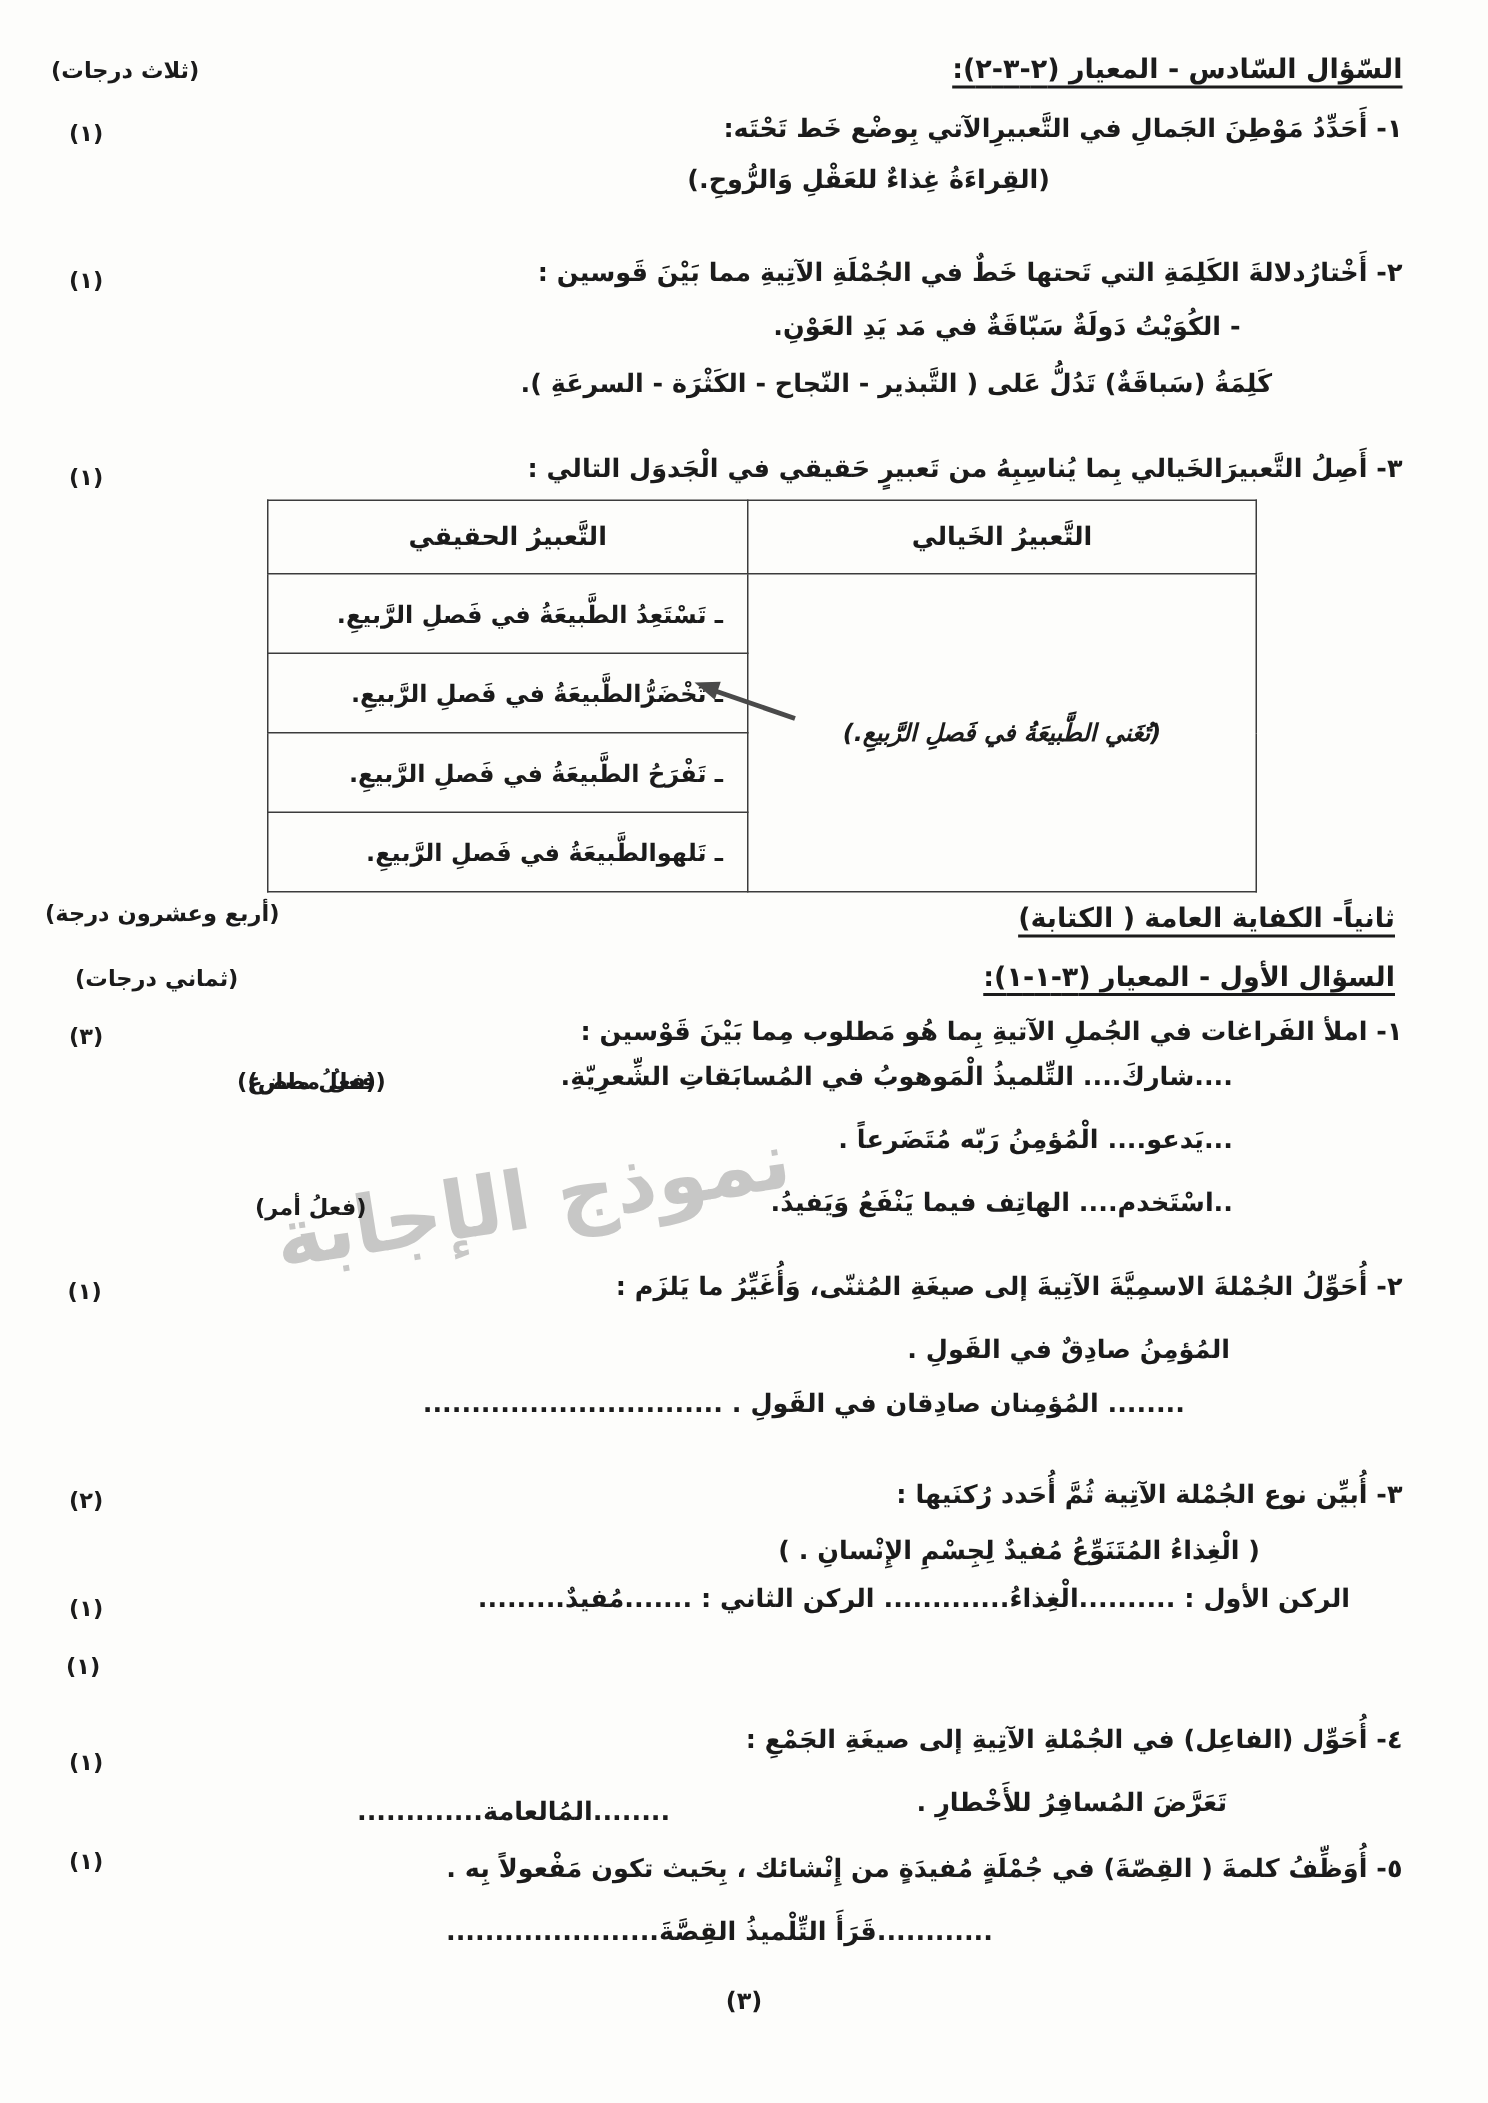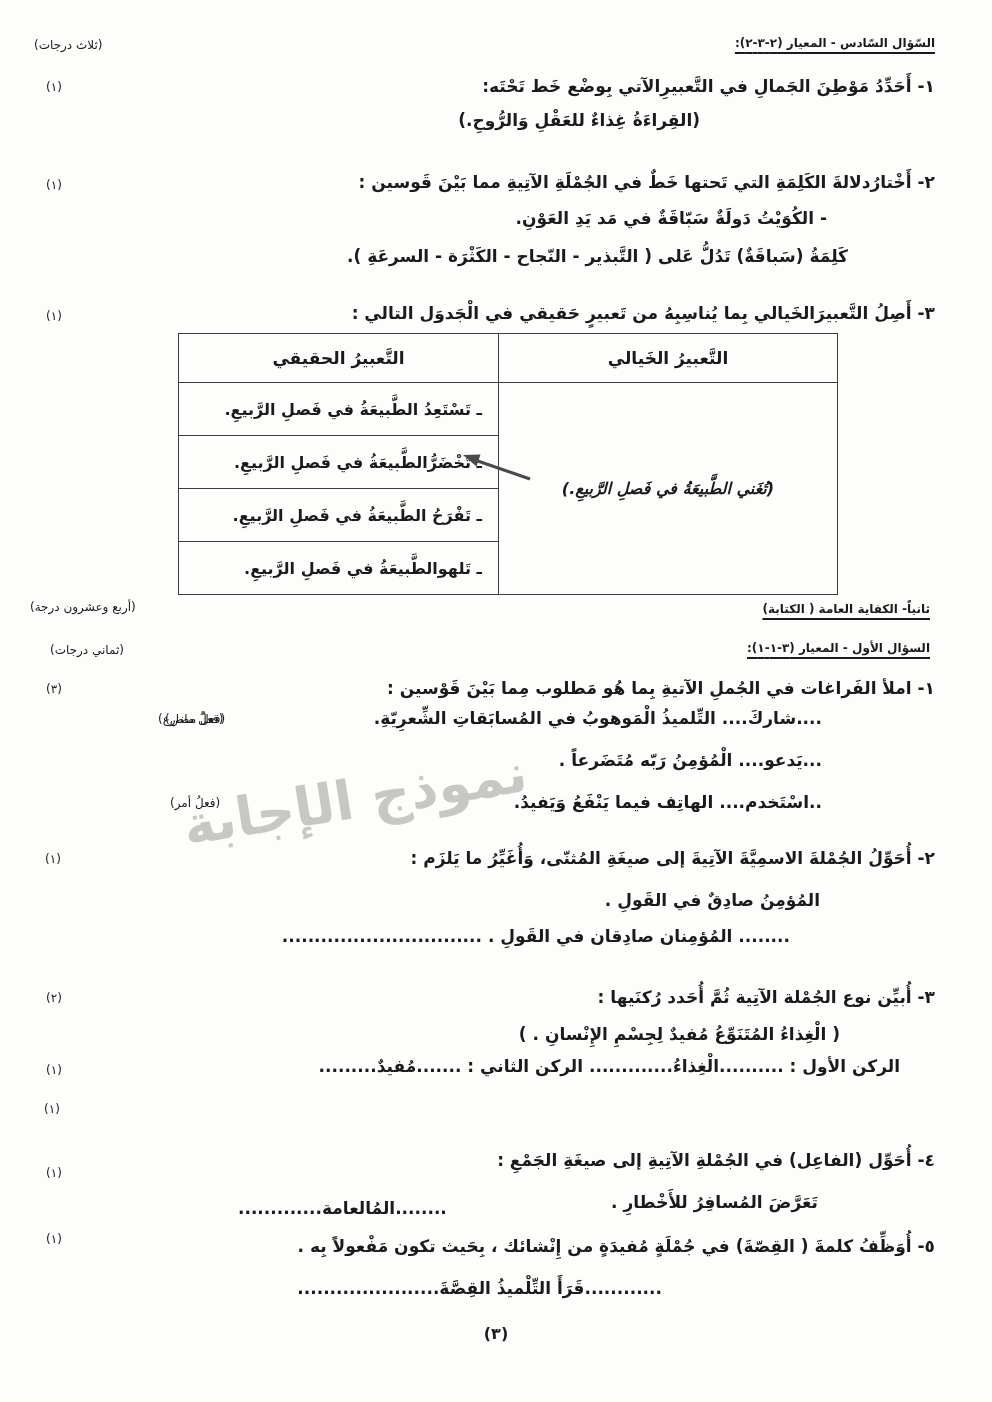--- a/index.html
+++ b/index.html
@@ -14,35 +14,35 @@
   }
   .line{
     position:absolute;
     direction:rtl;
     white-space:nowrap;
     font-size:17px;
     font-weight:700;
     z-index:1;
   }
   .head{
-    font-size:12px;
+    font-size:18px;
     text-decoration:underline;
     text-underline-offset:5px;
     text-decoration-thickness:2px;
   }
   .u{
     text-underline-offset:4px;
     text-decoration-thickness:1.6px;
   }
   .mark{
     position:absolute;
     direction:rtl;
     white-space:nowrap;
-    font-size:12px;
-    font-weight:400;
+    font-size:15px;
+    font-weight:700;
     letter-spacing:2px;
     z-index:1;
     text-align:center;
   }
   .match-table{
     position:absolute;
     top:333px;left:178px;
     width:660px;
     border-collapse:collapse;
     direction:rtl;

